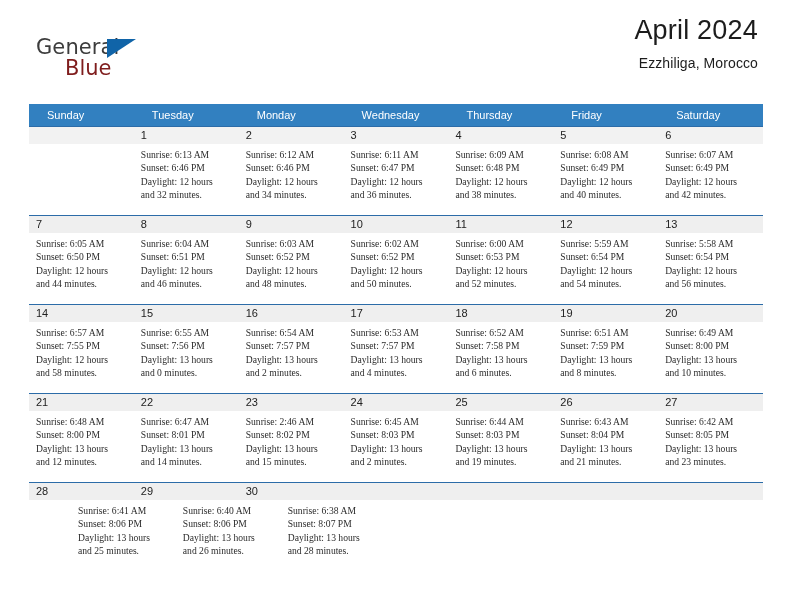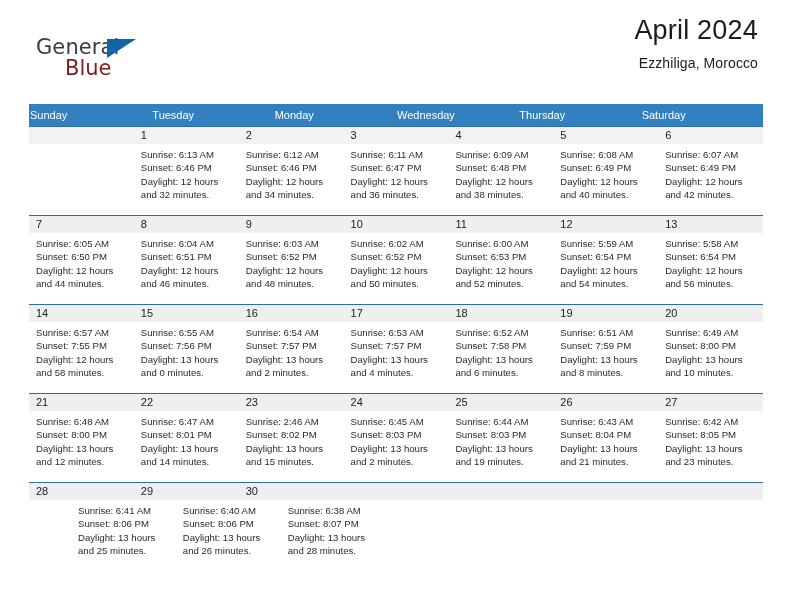--- a/index.html
+++ b/index.html
@@ -99,21 +99,21 @@
 
   .weekday-row {
     display: flex;
     width: 100%;
     background: #3280c0;
     height: 22px;
   }
   .weekday {
     flex: 1 1 0;
     box-sizing: border-box;
-    padding-left: 1px;
+    padding-left: 18px;
     color: #ffffff;
     font-size: 11px;
     line-height: 22px;
     white-space: nowrap;
     overflow: hidden;
   }
 
   .week {
     width: 100%;
     position: relative;
@@ -146,20 +146,21 @@
     height: 71px;
   }
   .week.last .bodyrow {
     height: 72px;
     margin-left: 42px;
   }
   .daybody {
     flex: 1 1 0;
     box-sizing: border-box;
     padding: 4px 6px 0 7px;
+    font-family: Liberation Serif, serif;
   }
   .daybody .line {
     font-size: 9.6px;
     line-height: 13.4px;
     color: #2b2b2b;
     white-space: nowrap;
   }
   .empty-cell {
     flex: 1 1 0;
   }
@@ -184,20 +185,21 @@
 
   </div>
 
   <div class="calendar">
     <div class="weekday-row">
         <div class="weekday">Sunday</div>
         <div class="weekday">Tuesday</div>
         <div class="weekday">Monday</div>
         <div class="weekday">Wednesday</div>
         <div class="weekday">Thursday</div>
+        <div class="weekday">Friday</div>
         <div class="weekday">Saturday</div>
       </div>
     <div id="weeks-container">
         <div class="week first">
           <div class="week-rule"></div>
           <div class="datebar">
             <div class="daynum"></div>
             <div class="daynum">1</div>
             <div class="daynum">2</div>
             <div class="daynum">3</div>

